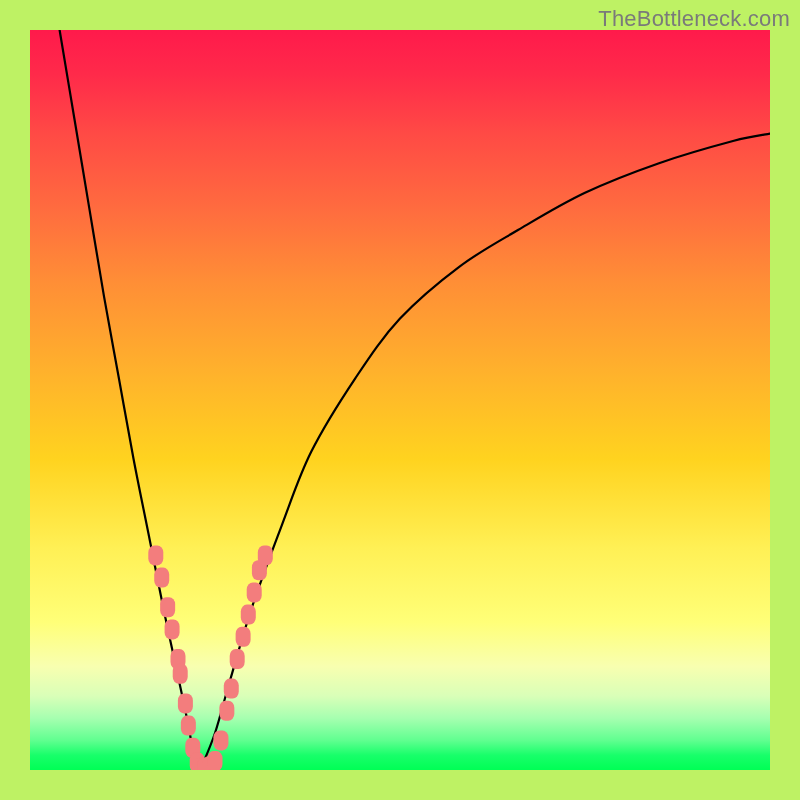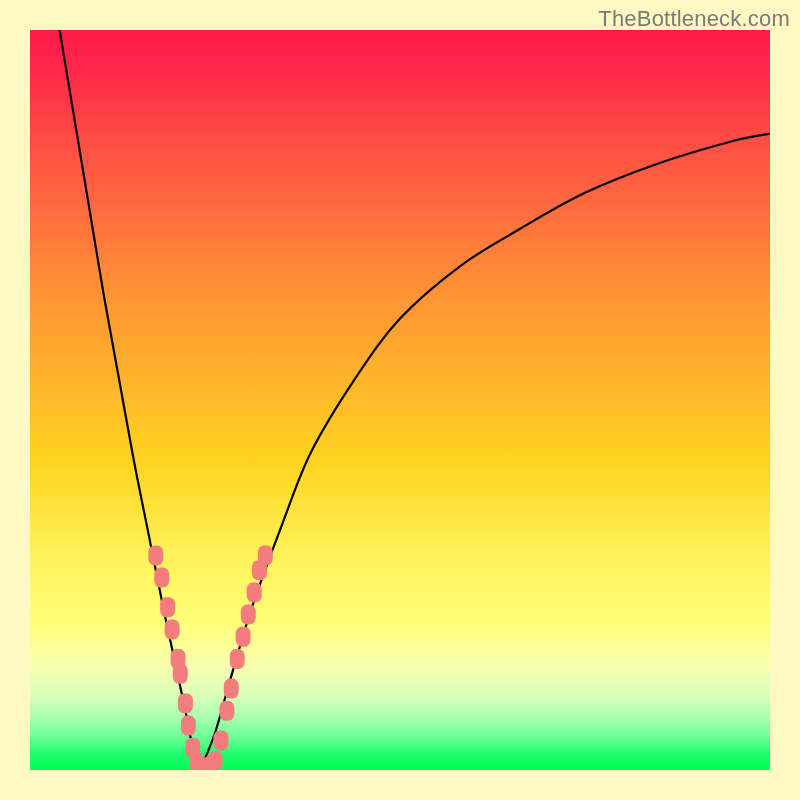--- a/index.html
+++ b/index.html
@@ -10,21 +10,21 @@
     background: #000;
     overflow: hidden;
     font-family: Arial, Helvetica, sans-serif;
   }
   .frame {
     position: absolute;
     left: 0;
     top: 0;
     width: 800px;
     height: 800px;
-    background: #fef9c3;
+    background: #bef264;
   }
   .plot-area {
     position: absolute;
     left: 30px;
     top: 30px;
     width: 740px;
     height: 740px;
     overflow: hidden;
   }
   .gradient-bg {

